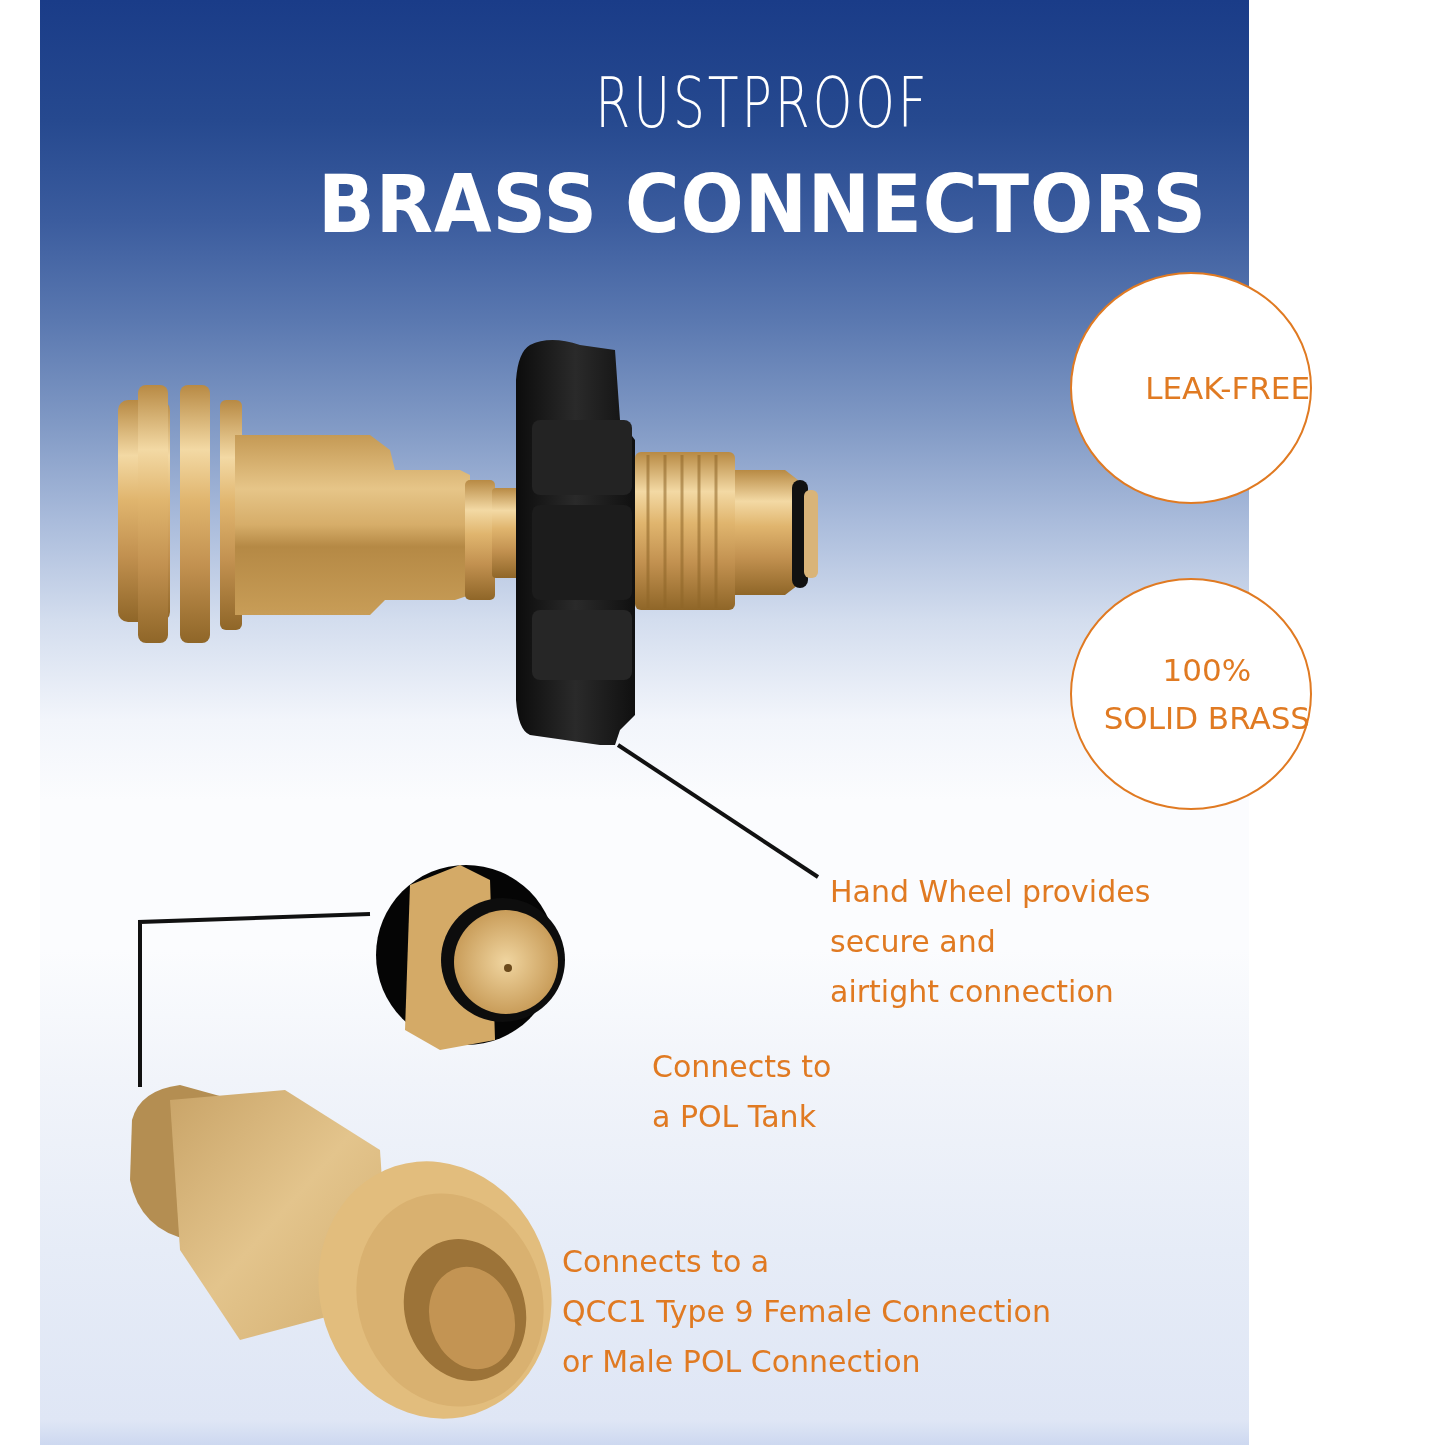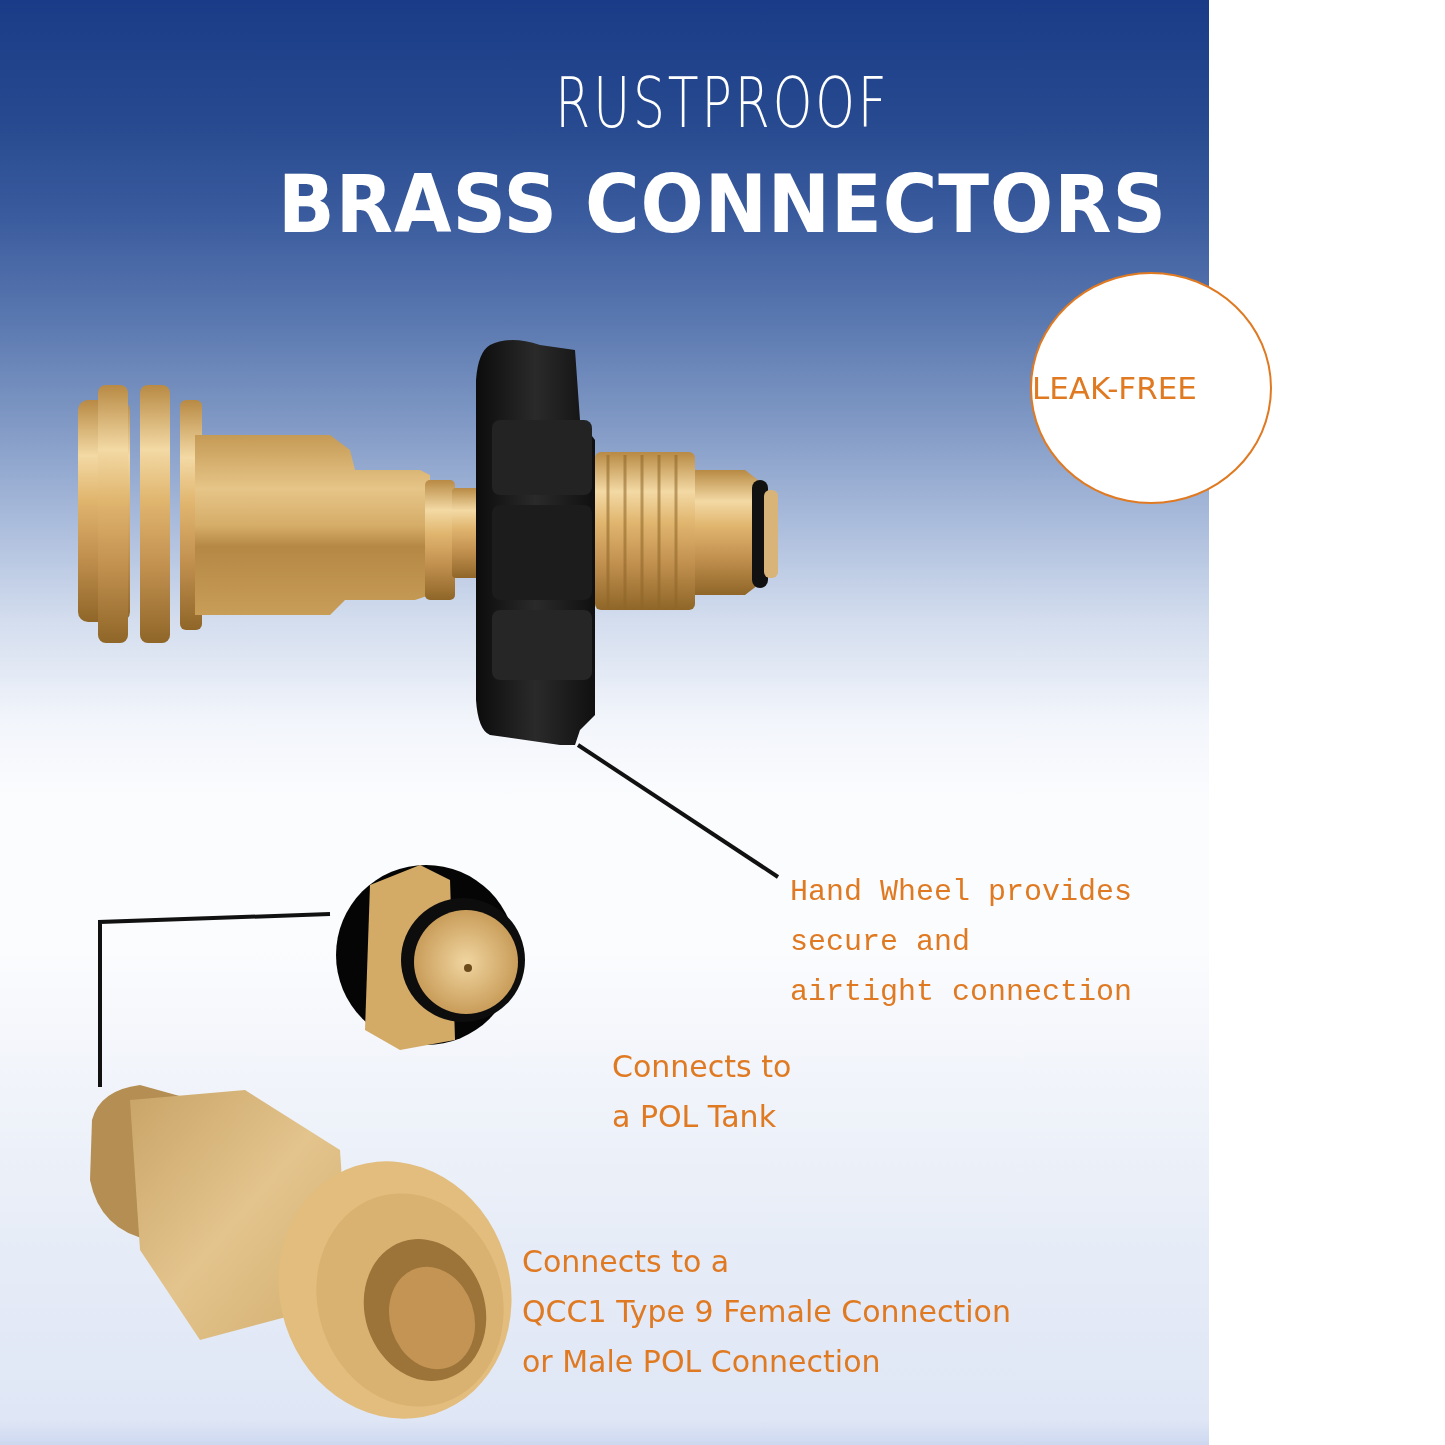--- a/index.html
+++ b/index.html
@@ -2,37 +2,37 @@
 <html><head>
 <meta charset="utf-8">
 <style>
   html, body { margin:0; padding:0; }
   body { width:1445px; height:1445px; overflow:hidden; position:relative;
     font-family: "DejaVu Sans", sans-serif; }
   #canvas { position:absolute; inset:0; width:1209px; height:1445px;
     background: linear-gradient(to bottom,
       #1a3c88 0px, #26498f 120px, #3b5c9e 220px, #5a78b0 320px,
       #7f98c4 420px, #a9bbdb 520px, #d3ddee 620px, #f2f5fb 720px,
-      #fbfcfe 800px, #fbfcfe 950px, #f1f4fa 1080px, #e6ecf7 1250px, #dfe6f5 1420px, #cdd8f0 1445px); }
+      #fbfcfe 800px, #fbfcfe 950px, #f1f4fa 1080px, #e6ecf7 1250px, #dfe6f5 1420px, #cdd8f0 1445px); margin-left: 40px; }
   .headline-light { position:absolute; left:0; width:1445px; top:62px; text-align:center;
     color:#fff; font-family:"DejaVu Sans", sans-serif; font-weight:300; font-size:70px;
     letter-spacing:4px; transform:scaleX(0.72); transform-origin:center; }
   .headline-bold { position:absolute; left:0; width:1445px; top:158px; text-align:center;
     color:#fff; font-family:"DejaVu Sans", sans-serif; font-weight:bold; font-size:80px;
     letter-spacing:1px; transform:scaleX(0.93); transform-origin:center; }
   .badge { position:absolute; width:242px; height:232px; border-radius:50%;
     background:#fff; border:2px solid #e07a22; box-sizing:border-box;
-    display:flex; align-items:center; justify-content:flex-start; text-align:center;
+    display:flex; align-items:center; justify-content:flex-end; text-align:center;
     color:#e07a22; font-family:"DejaVu Sans", sans-serif; font-size:31px; line-height:48px; }
   .badge-1 { left:1030px; top:272px; }
   .badge-2 { left:1030px; top:578px; }
   .badge span { display:block; white-space:pre-line; }
   .caption { position:absolute; color:#e07a22; font-family:"DejaVu Sans", sans-serif;
     font-size:30px; line-height:50px; white-space:pre-line; }
-  .cap-hand { left:790px; top:867px;font-family:Liberation Mono, monospace; }
+  .cap-hand { left:790px; top:867px; }
   .cap-pol { left:612px; top:1042px; text-align:left; width:210px; }
   .cap-qcc { left:522px; top:1237px; }
   svg.art { position:absolute; left:0; top:0; }
 </style>
 </head>
 <body>
 
 <div id="canvas">
 
   <div class="headline-light">RUSTPROOF</div>
@@ -115,20 +115,24 @@
       <ellipse cx="395" cy="1290" rx="115" ry="130" transform="rotate(-18 395 1290)" fill="#e2bd7d"></ellipse>
       <ellipse cx="410" cy="1300" rx="92" ry="108" transform="rotate(-18 410 1300)" fill="#d9b170"></ellipse>
       <ellipse cx="425" cy="1310" rx="60" ry="72" transform="rotate(-18 425 1310)" fill="#9c7338"></ellipse>
       <ellipse cx="432" cy="1318" rx="42" ry="52" transform="rotate(-18 432 1318)" fill="#c39453"></ellipse>
     </g>
   </svg>
 
   <div class="badge badge-1">
     <span>LEAK-FREE</span>
   </div>
+  <div class="badge badge-2">
+    <span>100%
+SOLID BRASS</span>
+  </div>
 
   <div class="caption cap-hand">Hand Wheel provides secure and
 airtight connection</div>
   <div class="caption cap-pol">Connects to
 a POL Tank</div>
   <div class="caption cap-qcc">Connects to a
 QCC1 Type 9 Female Connection
 or Male POL Connection</div>
 
 </div>

